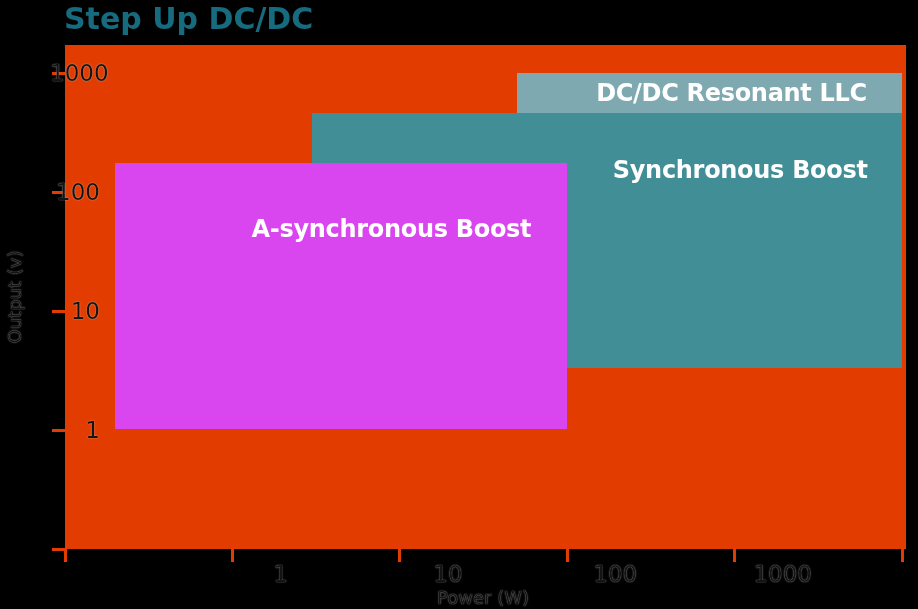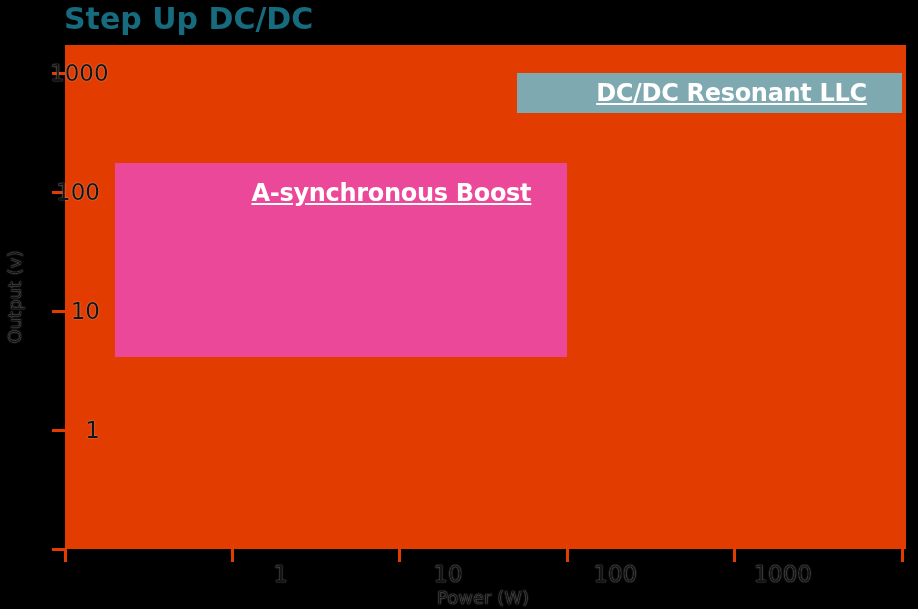--- a/index.html
+++ b/index.html
@@ -8,21 +8,21 @@
     font-family:"DejaVu Sans","Liberation Sans",sans-serif;overflow:hidden;padding-left:12px;
   }
   .title{
     position:absolute;left:64px;top:1px;margin:0;
     font-size:30px;font-weight:bold;letter-spacing:0px;
   }
   .plot{position:absolute;left:65px;top:45px;width:841px;height:504px;}
   .region{position:absolute;}
   .region-label{
     position:absolute;white-space:nowrap;font-size:24px;font-weight:bold;
-    transform:translate(-50%,-50%);letter-spacing:-0.3px;text-decoration:underline;
+    transform:translate(-50%,-50%);letter-spacing:-0.3px;
   }
   .tick{position:absolute;}
   .tick-label{
     position:absolute;font-size:23px;line-height:22px;
     text-shadow:0 0 1px rgba(255,255,255,0.55), 0 0 2px rgba(255,255,255,0.25);
     margin-left:48px;
   }
   .tick-label.x{transform:translateX(-50%);top:563px;}
   .tick-label.y{width:50px;text-align:right;left:2px;}
   .axis-label{
@@ -32,22 +32,25 @@
   }
   .axis-label.x{left:483px;top:587px;transform:translateX(-50%);}
   .axis-label.y{left:14px;top:297px;transform:translate(-50%,-50%) rotate(-90deg);}
 </style>
 </head>
 <body>
 
 <div class="canvas" style="background: rgb(0, 0, 0);">
   <h1 class="title" style="color: rgb(22, 107, 126);">Step Up DC/DC</h1>
   <div class="plot" id="plot" style="background: rgb(226, 60, 0);">
-      <div class="region" style="left: 50.4924px; top: 118.078px; width: 451.808px; height: 194px; background: #ec4899; z-index: 3;">
+      <div class="region" style="left: 50.4924px; top: 118.078px; width: 451.808px; height: 266px; background: #d946ef; z-index: 3;">
         <div class="region-label" style="left: calc(50% + 50px); top: calc(50% - 67px); color: rgb(255, 255, 255);">A-synchronous Boost</div>
+      </div>
+      <div class="region" style="left: 247.37px; top: 67.5731px; width: 589.73px; height: 255.724px; background: rgb(65, 142, 150); z-index: 1;">
+        <div class="region-label" style="left: calc(50% + 133px); top: calc(50% - 70px); color: rgb(255, 255, 255);">Synchronous Boost</div>
       </div>
       <div class="region" style="left: 451.908px; top: 28px; width: 385.192px; height: 39.5731px; background: rgb(127, 169, 176); z-index: 2;">
         <div class="region-label" style="left: calc(50% + 22px); top: calc(50% + 0px); color: rgb(255, 255, 255);">DC/DC Resonant LLC</div>
       </div>
     </div>
   <div id="axes">
       <div class="tick" style="left: 63.6px; top: 549px; width: 3px; height: 13px; background: rgb(226, 60, 0);"></div>
       <div class="tick" style="left: 231px; top: 549px; width: 3px; height: 13px; background: rgb(226, 60, 0);"></div>
       <div class="tick-label x" style="left: 232.5px; color: rgb(20, 20, 20);">1</div>
       <div class="tick" style="left: 398.4px; top: 549px; width: 3px; height: 13px; background: rgb(226, 60, 0);"></div>

